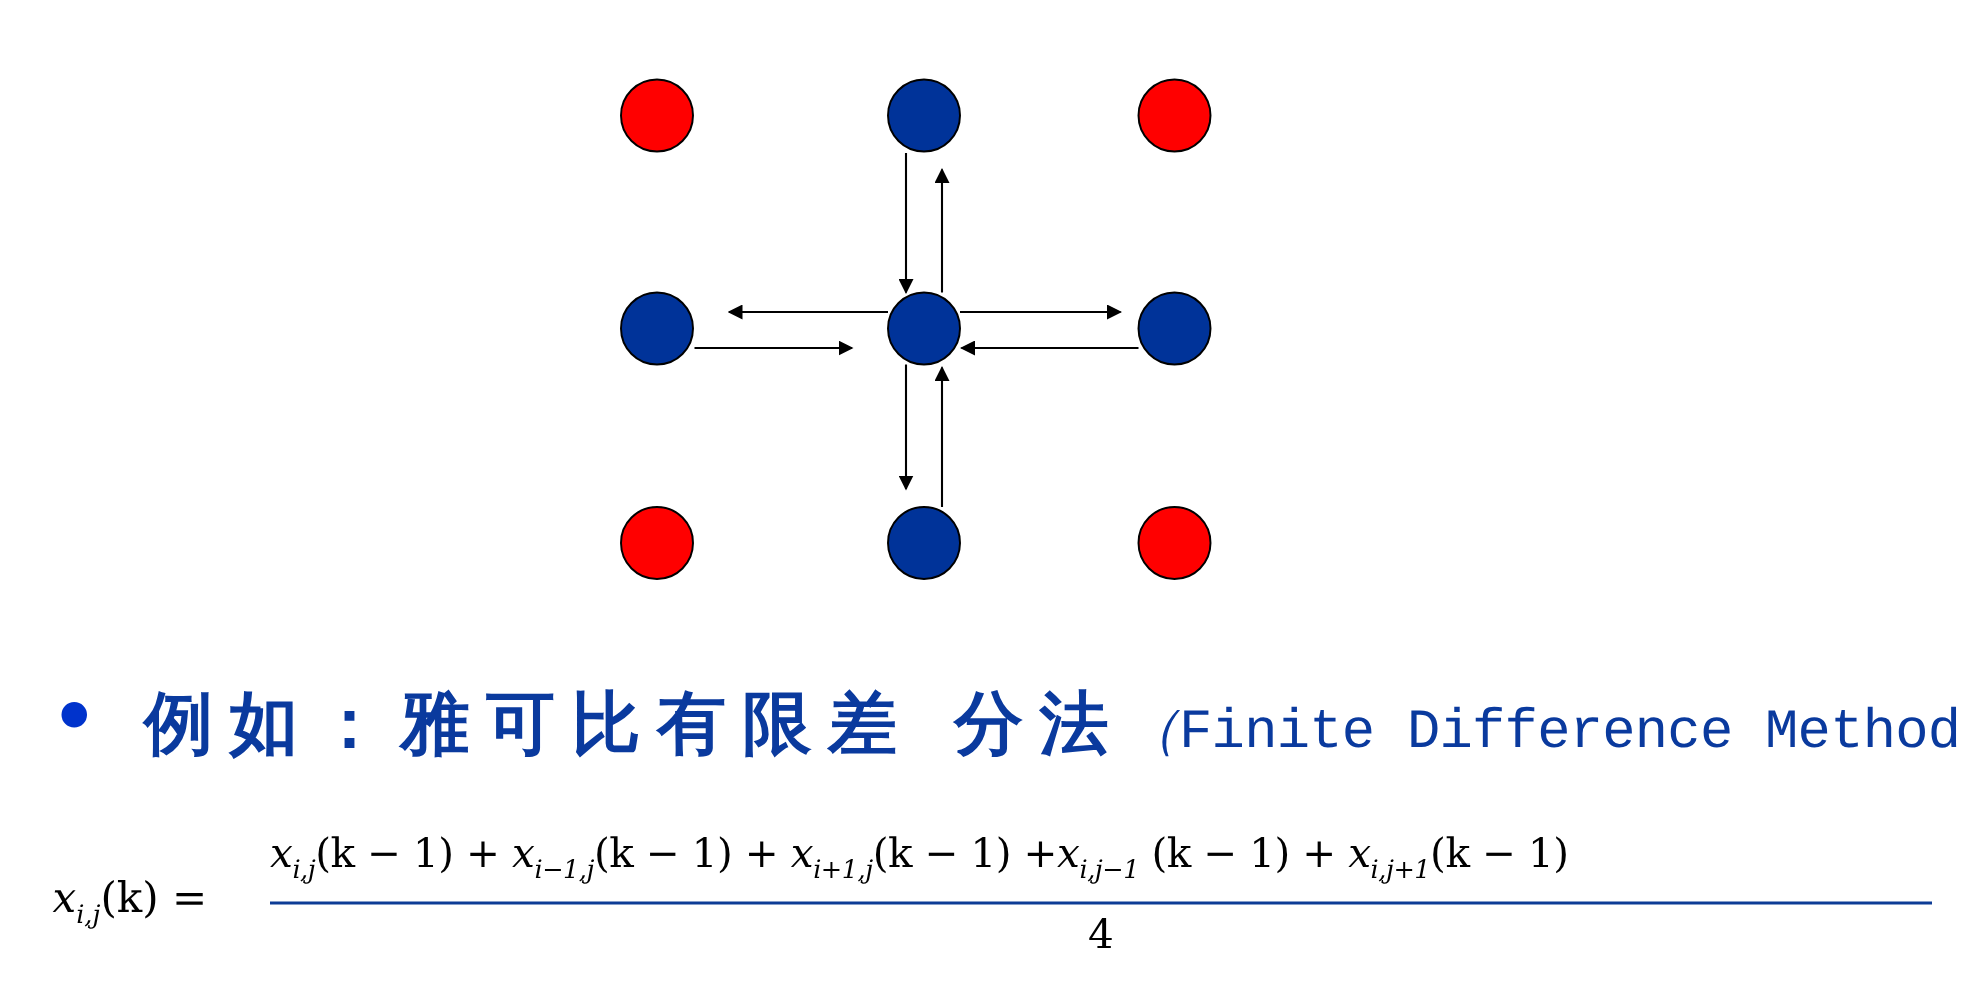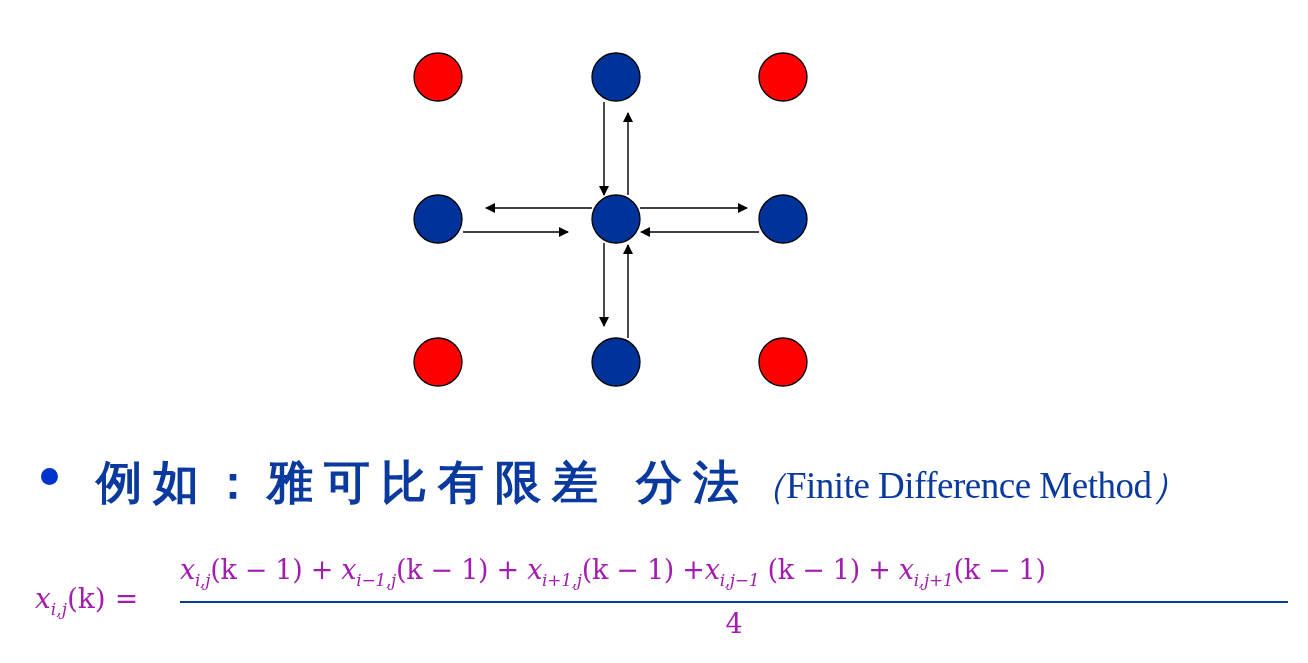--- a/index.html
+++ b/index.html
@@ -1,23 +1,23 @@
 <!DOCTYPE html>
 <html><head>
   <meta charset="utf-8">
   <style>
     html, body { margin: 0; padding: 0; background: #ffffff; }
     body { width: 1308px; height: 663px; position: relative; overflow: hidden; font-family: "DejaVu Sans", sans-serif; }
     #stencil { position: absolute; left: 0; top: 0; }
     .bullet-dot { position: absolute; left: 41px; top: 468px; width: 17px; height: 17px; border-radius: 50%; background: #0033cc; }
     .heading { position: absolute; left: 96px; top: 452px; white-space: nowrap; color: #0a3a9e; }
     .heading .zh { font-family: "DejaVu Serif", serif; font-weight: bold; font-size: 46px; letter-spacing: 11px; }
-    .heading .en { font-family: Liberation Serif, serif; font-size: 37px; letter-spacing: -0.5px; }
+    .heading .en { font-family: Liberation Mono, monospace; font-size: 37px; letter-spacing: -0.5px; }
     .heading .paren { font-family: "DejaVu Serif", serif; font-size: 36px; font-style: italic; }
-    .eq { position: absolute; left: 0; top: 548px; width: 1308px; height: 110px; color: #a21caf; font-family: "DejaVu Serif", serif; }
+    .eq { position: absolute; left: 0; top: 548px; width: 1308px; height: 110px; color: #000000; font-family: "DejaVu Serif", serif; }
     .lhs { position: absolute; left: 35px; top: 34px; font-size: 28px; white-space: nowrap; }
     .num { position: absolute; left: 180px; top: 6px; width: 1108px; text-align: left; font-size: 27px; white-space: nowrap; letter-spacing: -0.3px; }
     .bar { position: absolute; left: 180px; top: 53px; width: 1108px; height: 2px; background: #0d3c96; }
     .den { position: absolute; left: 180px; top: 60px; width: 1108px; text-align: center; font-size: 27px; }
     i.v { font-style: italic; }
     sub { font-size: 17px; font-style: italic; vertical-align: -7px; }
   </style>
 </head>
 <body>
 

